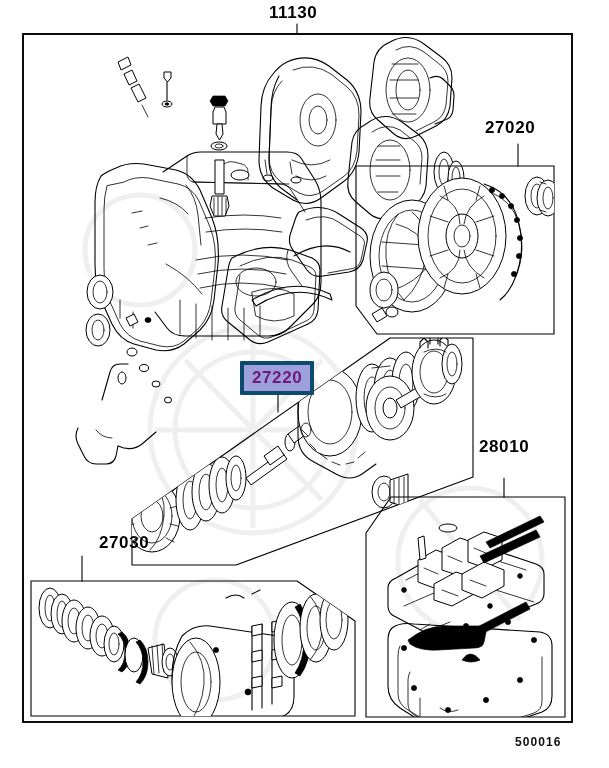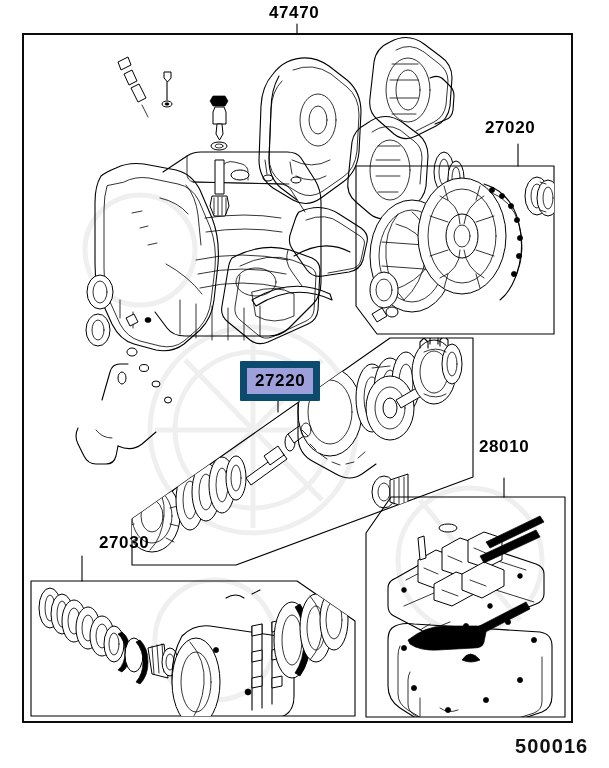--- a/index.html
+++ b/index.html
@@ -38,33 +38,33 @@
     font-size: 17px;
     font-weight: 700;
     letter-spacing: 0.6px;
     color: #000000;
     white-space: nowrap;
     line-height: 19px;
   }
 
   .part-label.highlighted {
     background: #9ea0dc;
-    border: 7px solid #0c4a6e;
-    color: #000000;
+    border: 4px solid #0c4a6e;
+    color: #701a75;
     padding: 3px 8px 4px 8px;
     border-radius: 1px;
     box-sizing: border-box;
   }
 
   .footer-code {
     position: absolute;
     left: 515px;
     top: 735px;
     font-family: "Liberation Sans", sans-serif;
-    font-size: 20px;
+    font-size: 12px;
     font-weight: 700;
     letter-spacing: 1.1px;
     color: #111111;
   }
 
   
   #label-26070 { left: 269px; top: 3px; }
   #label-27020 { left: 485px; top: 118px; }
   #label-28010 { left: 479px; top: 437px; }
   #label-27030 { left: 55px; top: 533px; margin-left: 44px; }
@@ -440,21 +440,21 @@
       <circle cx="486" cy="700" r="2.6" class="fillB"></circle>
       <circle cx="520" cy="680" r="2.6" class="fillB"></circle>
       <circle cx="534" cy="640" r="2.6" class="fillB"></circle>
       <circle cx="508" cy="622" r="2.6" class="fillB"></circle>
       <circle cx="466" cy="626" r="2.6" class="fillB"></circle>
     </g>
 
     <line x1="278" y1="388" x2="278" y2="412" class="ln"></line>
   </svg>
 
-  <div class="part-label" id="label-26070">47470</div>
+  <div class="part-label" id="label-26070">11130</div>
 
   <div class="part-label" id="label-27020">27020</div>
 
   <div class="part-label highlighted" id="label-27220">27220</div>
 
   <div class="part-label" id="label-28010">28010</div>
 
   <div class="part-label" id="label-27030">27030</div>
 
   <div class="footer-code">500016</div>

